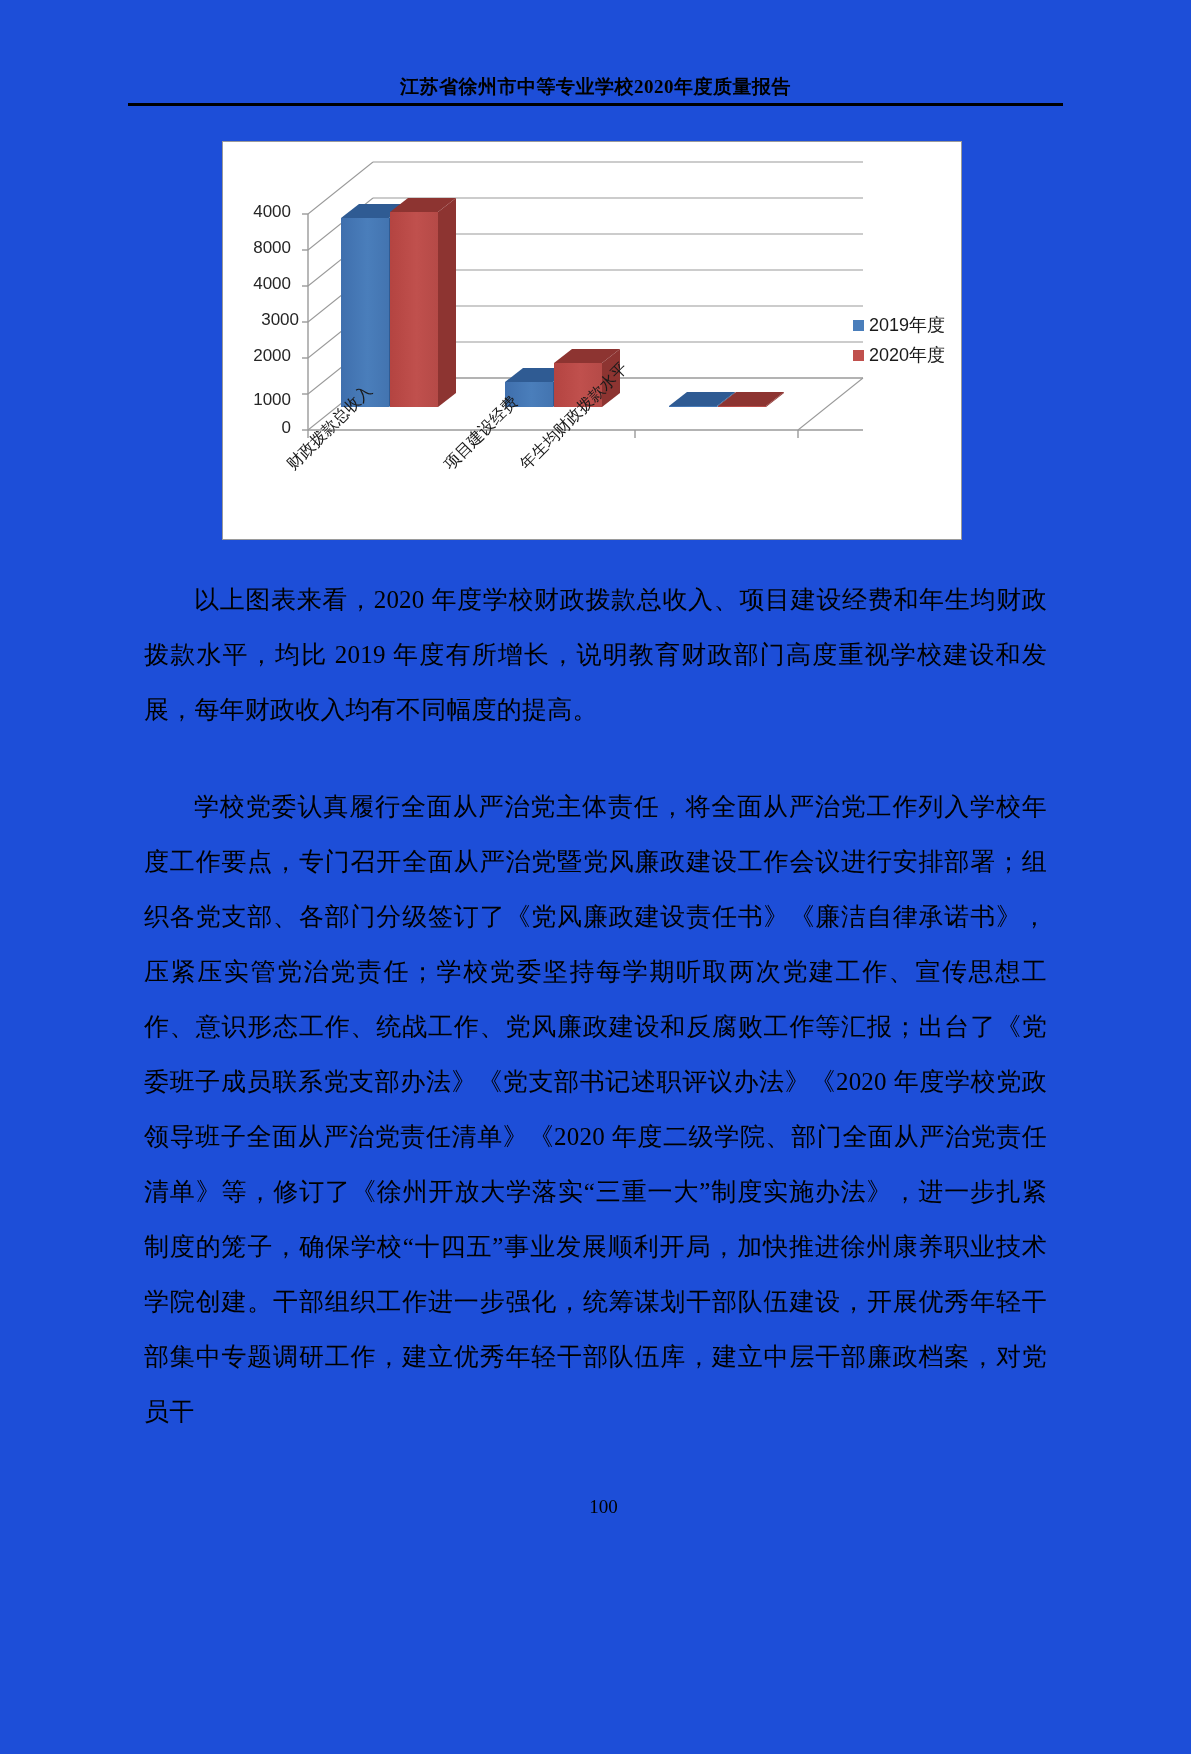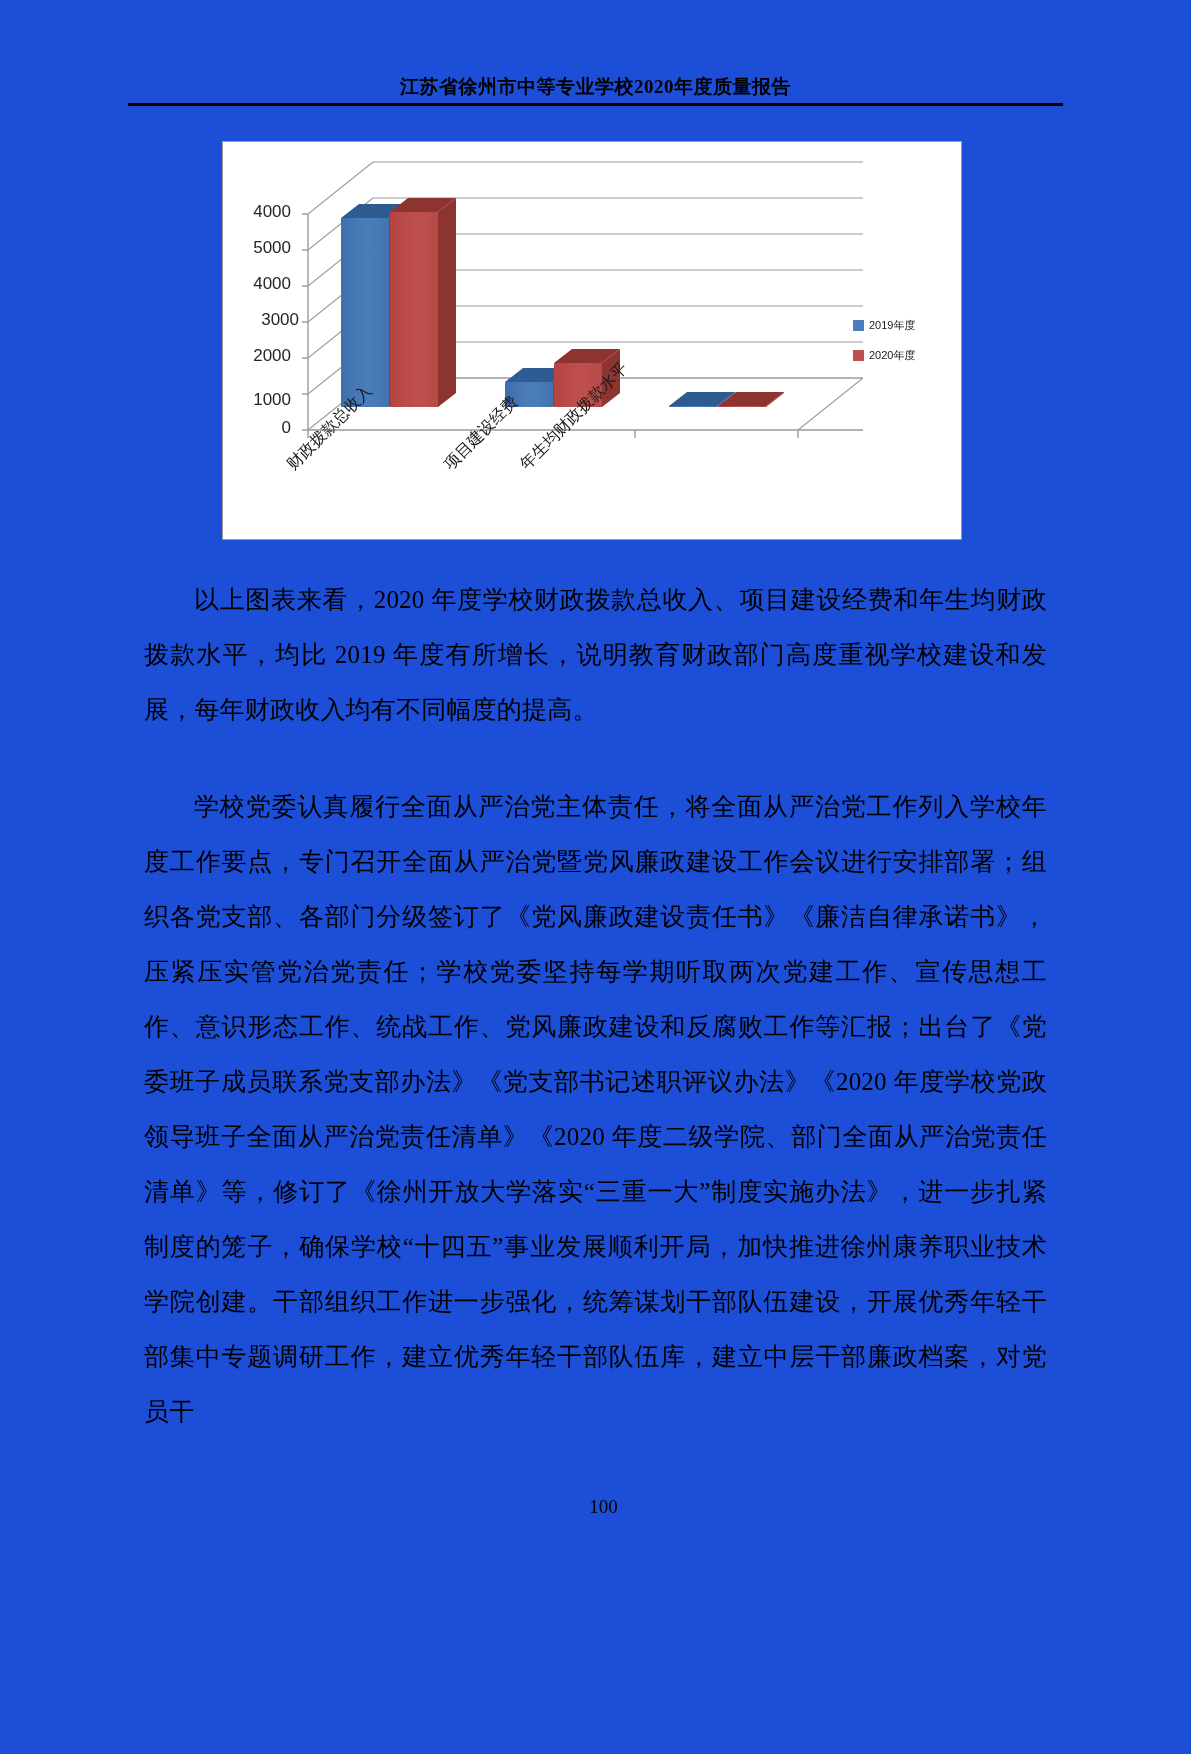--- a/index.html
+++ b/index.html
@@ -78,21 +78,21 @@
     height: 30px;
   }
   .legend-swatch {
     width: 11px;
     height: 11px;
     margin-right: 5px;
     flex: 0 0 auto;
   }
   .legend-label {
     font-family: "Liberation Sans", "DejaVu Sans", sans-serif;
-    font-size: 11px;
+    font-size: 18px;
     color: #1a1a1a;
     white-space: nowrap;
   }
 
   
   .ytick {
     position: absolute;
     font-family: "Liberation Sans", "DejaVu Sans", sans-serif;
     font-size: 17px;
     color: #262626;
@@ -255,21 +255,21 @@
           <polygon points="494,264 512,250 512,251 494,265" fill="#2f5b93"></polygon>
         </g>
         <g>
           <polygon points="495,264 543,264 543,265 495,265" fill="url(#redFace)"></polygon>
           <polygon points="495,264 513,250 561,250 543,264" fill="#8d3431"></polygon>
           <polygon points="543,264 561,250 561,251 543,265" fill="#8d3431"></polygon>
         </g>
       </svg>
 
       <div class="ytick" style="left:8px; top:60px;">4000</div>
-      <div class="ytick" style="left:8px; top:96px;">5000</div>
+      <div class="ytick" style="left:8px; top:96px;">8000</div>
       <div class="ytick" style="left:8px; top:132px;">4000</div>
       <div class="ytick" style="left:16px; top:168px;">3000</div>
       <div class="ytick" style="left:8px; top:204px;">2000</div>
       <div class="ytick" style="left:8px; top:248px;">1000</div>
       <div class="ytick" style="left:8px; top:276px;">0</div>
 
       <div class="cat-label" style="left:60px; top:318px;">财政拨款总收入</div>
       <div class="cat-label" style="left:217px; top:318px;">项目建设经费</div>
       <div class="cat-label" style="left:293px; top:318px;">年生均财政拨款水平</div>
 

